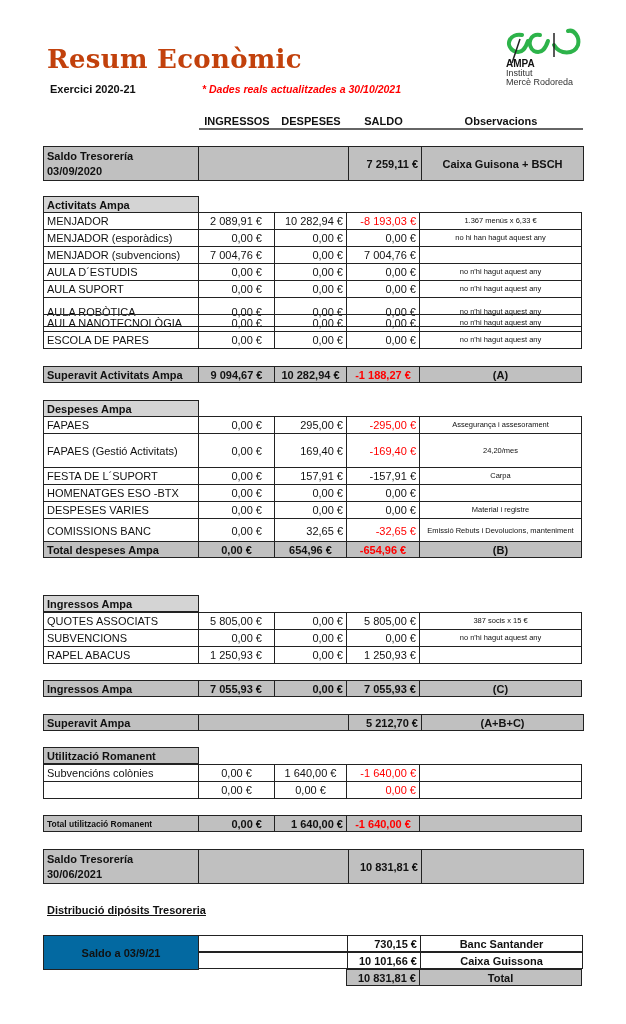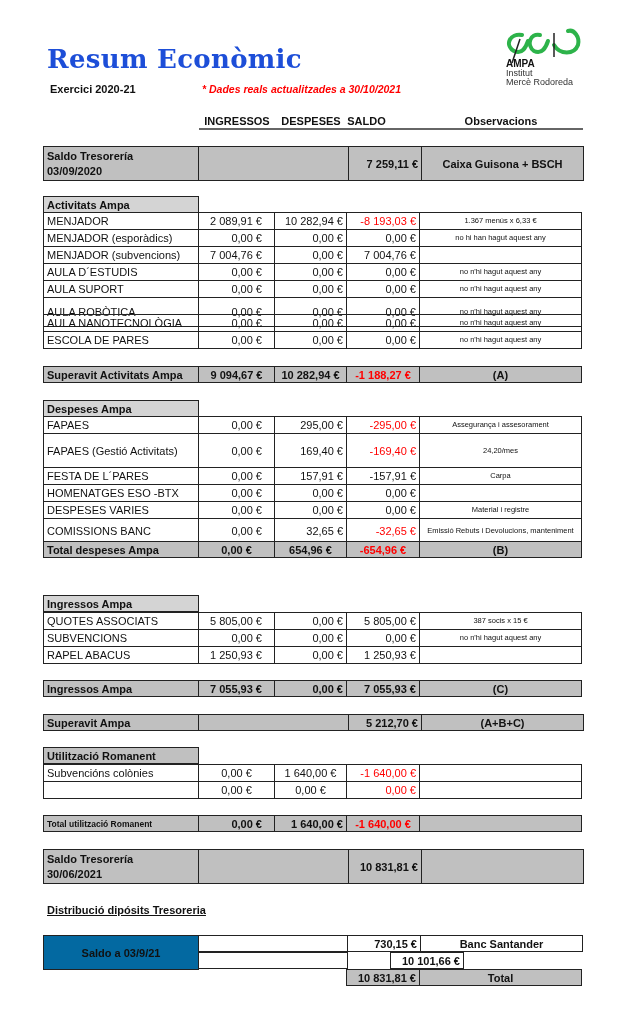--- a/index.html
+++ b/index.html
@@ -1,18 +1,18 @@
 <!DOCTYPE html>
 <html><head>
 <meta charset="utf-8">
 <style>
   html, body { margin:0; padding:0; background:#ffffff; }
   body { width:626px; height:1024px; position:relative; overflow:hidden; font-family:"Liberation Sans", sans-serif; color:#111; }
   .abs { position:absolute; }
-  .title { left:47px; top:44px; font-family:"DejaVu Serif", serif; font-weight:bold; font-size:26px; letter-spacing:0.3px; color:#1d4ed8; }
+  .title { left:47px; top:44px; font-family:"DejaVu Serif", serif; font-weight:bold; font-size:26px; letter-spacing:0.3px; color:#c2410c; }
   .subtitle { left:50px; top:83px; font-size:11px; font-weight:bold; }
   .note { left:202px; top:83px; font-size:10.5px; font-weight:bold; font-style:italic; color:#ff0000; }
   .logo { left:500px; top:25px; width:90px; height:70px; }
   .logo-text { position:absolute; left:6px; top:34px; font-size:9px; line-height:9px; color:#333; }
   .logo-text b { font-size:10px; color:#111; }
   .col-head { top:115px; font-size:11px; font-weight:bold; text-align:center; }
   .head-line { left:199px; top:128px; width:384px; height:0; border-top:2px solid #666; }
 
   .row { position:absolute; left:43px; height:17px; display:flex; }
   .cell { box-sizing:border-box; border:1px solid #222; margin-left:-1px; margin-top:0; font-size:11px; display:flex; align-items:center; overflow:hidden; white-space:nowrap; }
@@ -47,21 +47,21 @@
   </svg>
   <div class="logo-text">
     <b>AMPA</b><br>
     <span>Institut</span><br>
     <span>Mercè Rodoreda</span>
   </div>
 </div>
 
 <div class="abs col-head" style="left:199px;width:76px;">INGRESSOS</div>
 <div class="abs col-head" style="left:275px;width:72px;">DESPESES</div>
-<div class="abs col-head" style="left:330px;width:73px;">SALDO</div>
+<div class="abs col-head" style="left:347px;width:73px;">SALDO</div>
 <div class="abs col-head" style="left:420px;width:162px;">Observacions</div>
 <div class="abs head-line"></div>
 
 <div class="row" style="top:146px;height:35px;">
   <div class="cell c-label grey bold twoline">
       <span><span>Saldo  Tresorería</span><br><span>03/09/2020</span></span>
     </div>
   <div class="cell grey" style="width:151px;"></div>
   <div class="cell c-sal grey bold">7 259,11 €</div>
   <div class="cell c-obs grey obs-big">Caixa Guisona + BSCH</div>
@@ -144,21 +144,21 @@
       <div class="cell c-obs">Assegurança i assesorament</div>
     </div>
     <div class="row" style="top: 433px; height: 35px;">
       <div class="cell c-label">FAPAES (Gestió Activitats)</div>
       <div class="cell c-ing">0,00 €</div>
       <div class="cell c-des">169,40 €</div>
       <div class="cell c-sal red">-169,40 €</div>
       <div class="cell c-obs">24,20/mes</div>
     </div>
     <div class="row" style="top: 467px; height: 18px;">
-      <div class="cell c-label">FESTA DE L´PARES</div>
+      <div class="cell c-label">FESTA DE L´SUPORT</div>
       <div class="cell c-ing">0,00 €</div>
       <div class="cell c-des">157,91 €</div>
       <div class="cell c-sal">-157,91 €</div>
       <div class="cell c-obs">Carpa</div>
     </div>
     <div class="row" style="top: 484px; height: 18px;">
       <div class="cell c-label">HOMENATGES ESO -BTX</div>
       <div class="cell c-ing">0,00 €</div>
       <div class="cell c-des">0,00 €</div>
       <div class="cell c-sal">0,00 €</div>
@@ -260,20 +260,21 @@
   <div class="cell c-obs grey"></div>
 </div>
 
 <div class="abs dist-title">Distribució dipósits Tresoreria</div>
 <div class="abs" style="left:43px;top:935px;width:156px;height:35px;box-sizing:border-box;border:1px solid #222;background:#0369a1;font-size:11px;font-weight:bold;display:flex;align-items:center;justify-content:center;">Saldo a 03/9/21</div>
 <div class="row" style="left:198px;top:935px;">
   <div class="cell" style="width:150px;"></div>
   <div class="cell c-sal bold">730,15 €</div>
   <div class="cell c-obs obs-big">Banc Santander</div>
 </div>
-<div class="row" style="left:198px;top:952px;gap:43px;">
+<div class="row" style="left:198px;top:952px;">
   <div class="cell" style="width:150px;"></div>
   <div class="cell c-sal bold">10 101,66 €</div>
+  <div class="cell c-obs obs-big">Caixa Guissona</div>
 </div>
 <div class="row" style="left:346px;top:969px;">
   <div class="cell c-sal grey bold" style="margin-left:0;">10 831,81 €</div>
   <div class="cell c-obs grey obs-big">Total</div>
 </div>
 
 </body></html>

